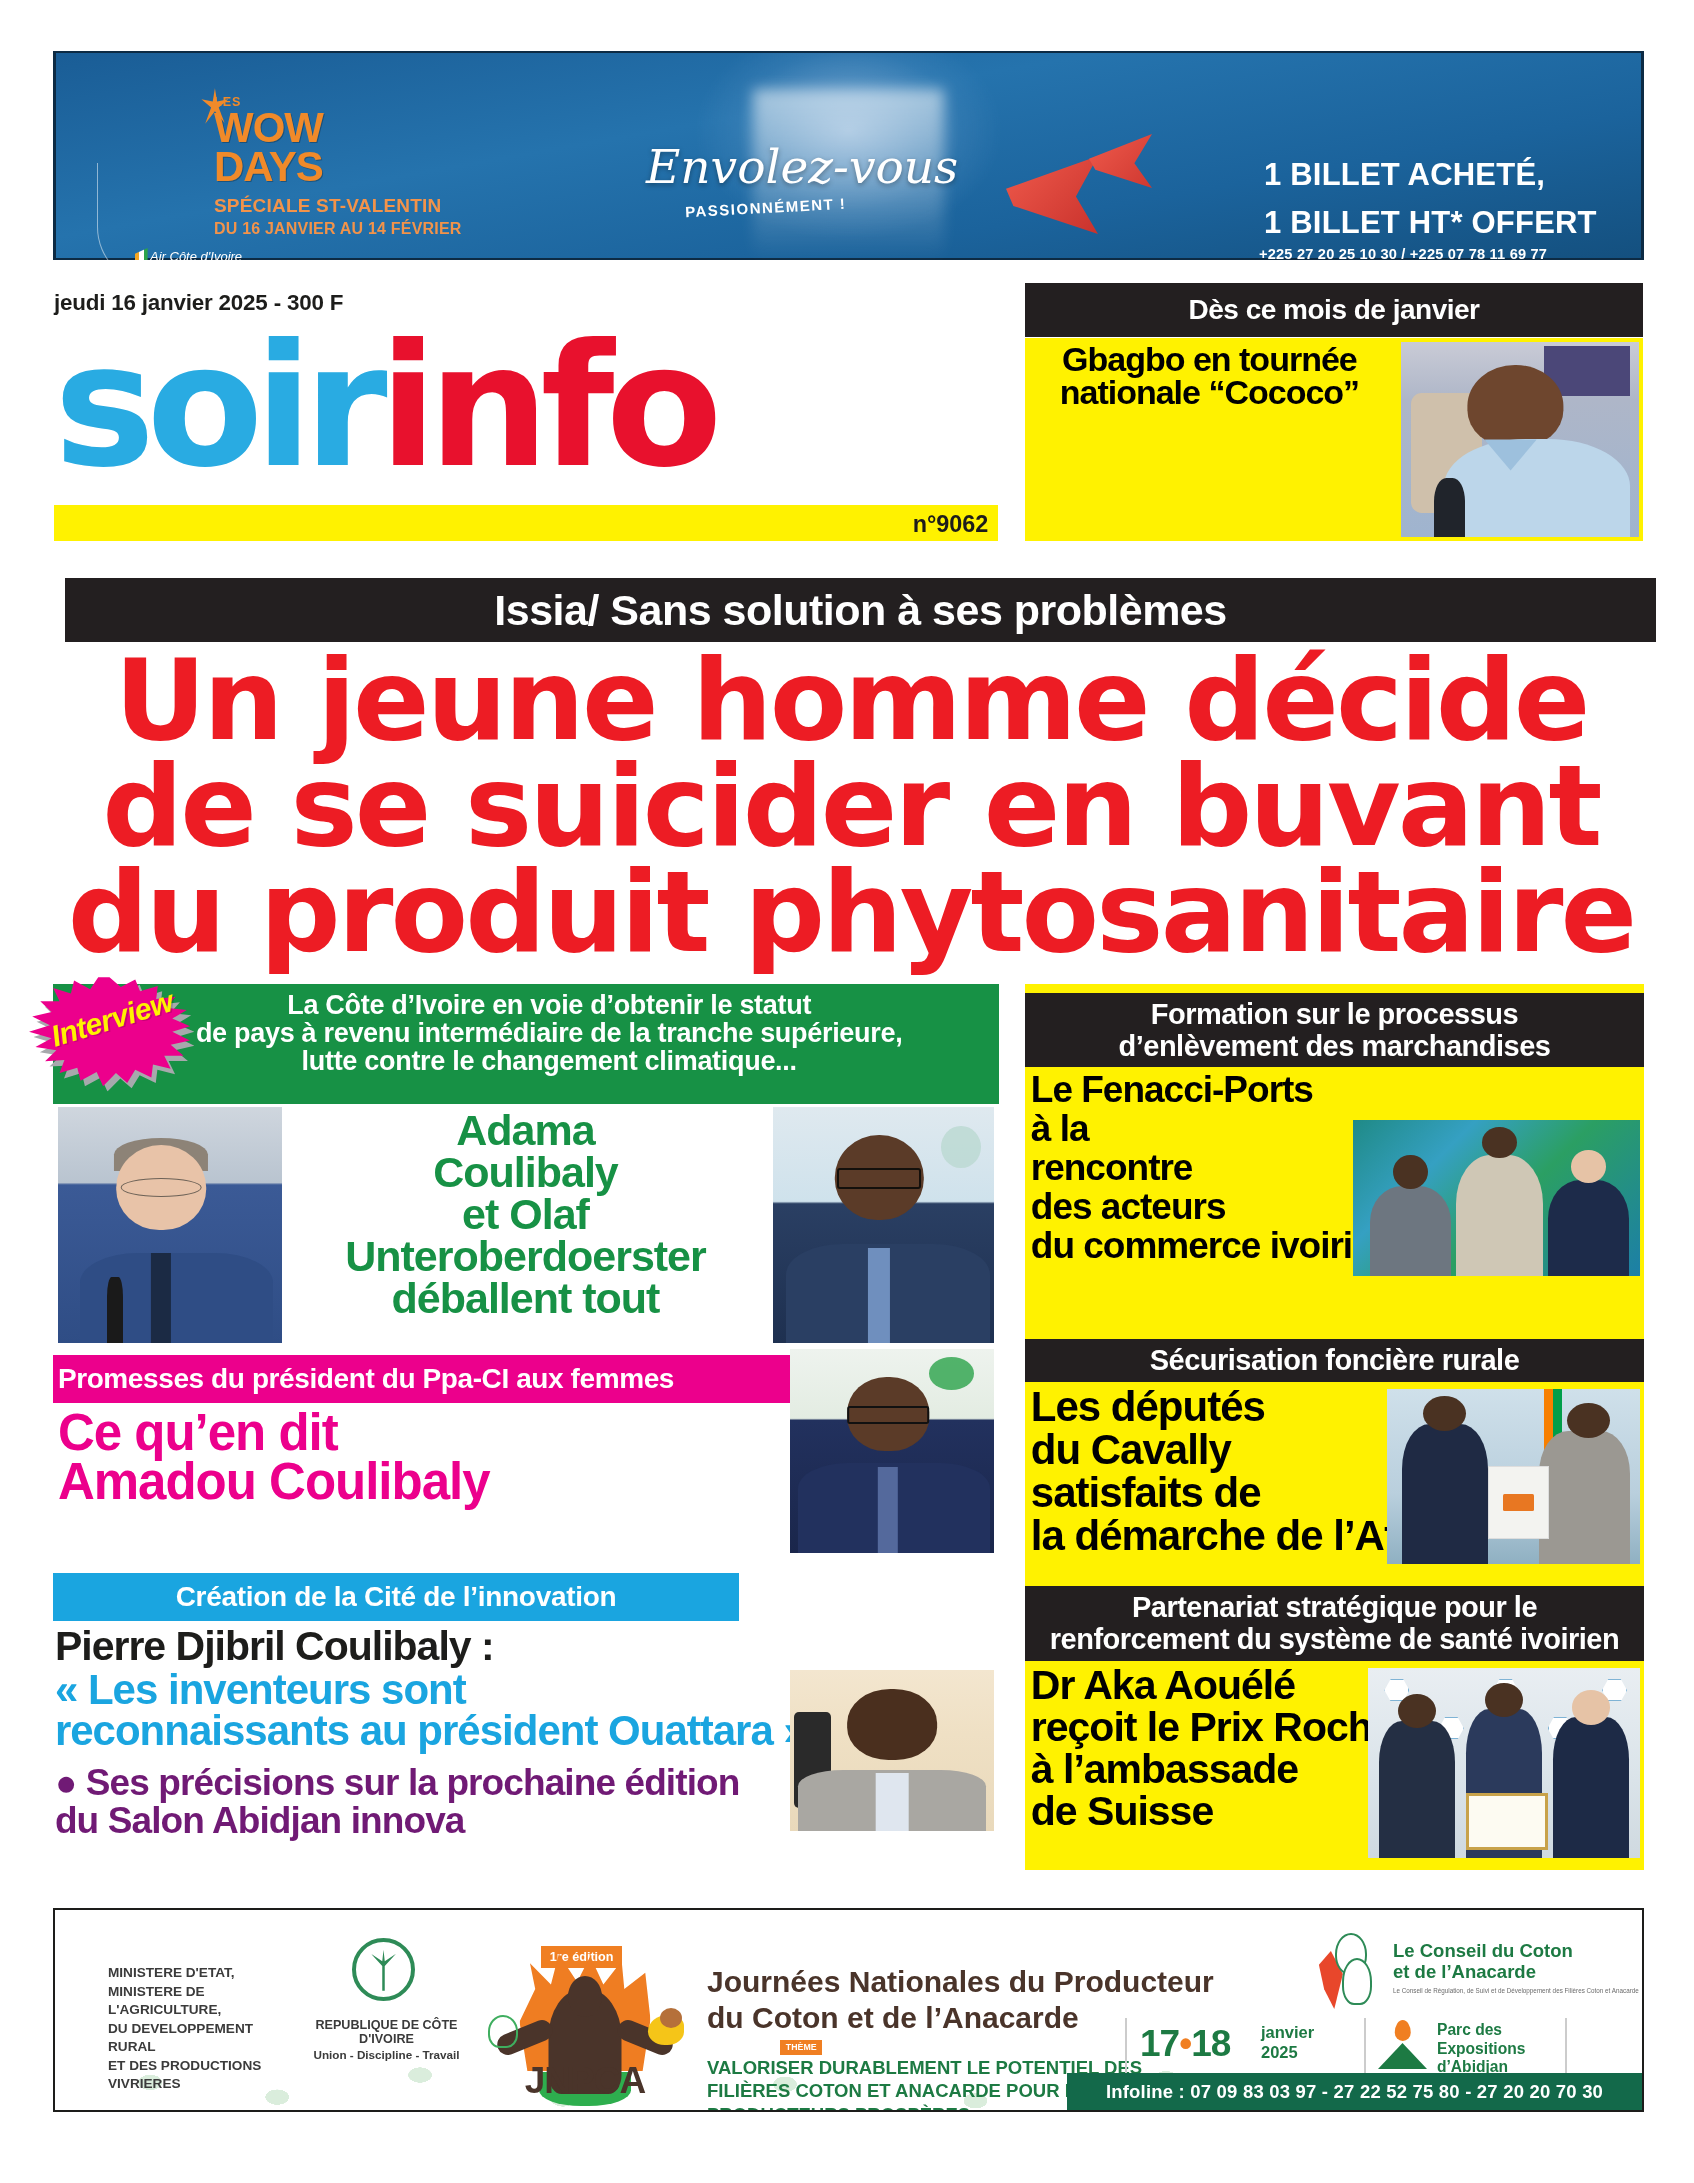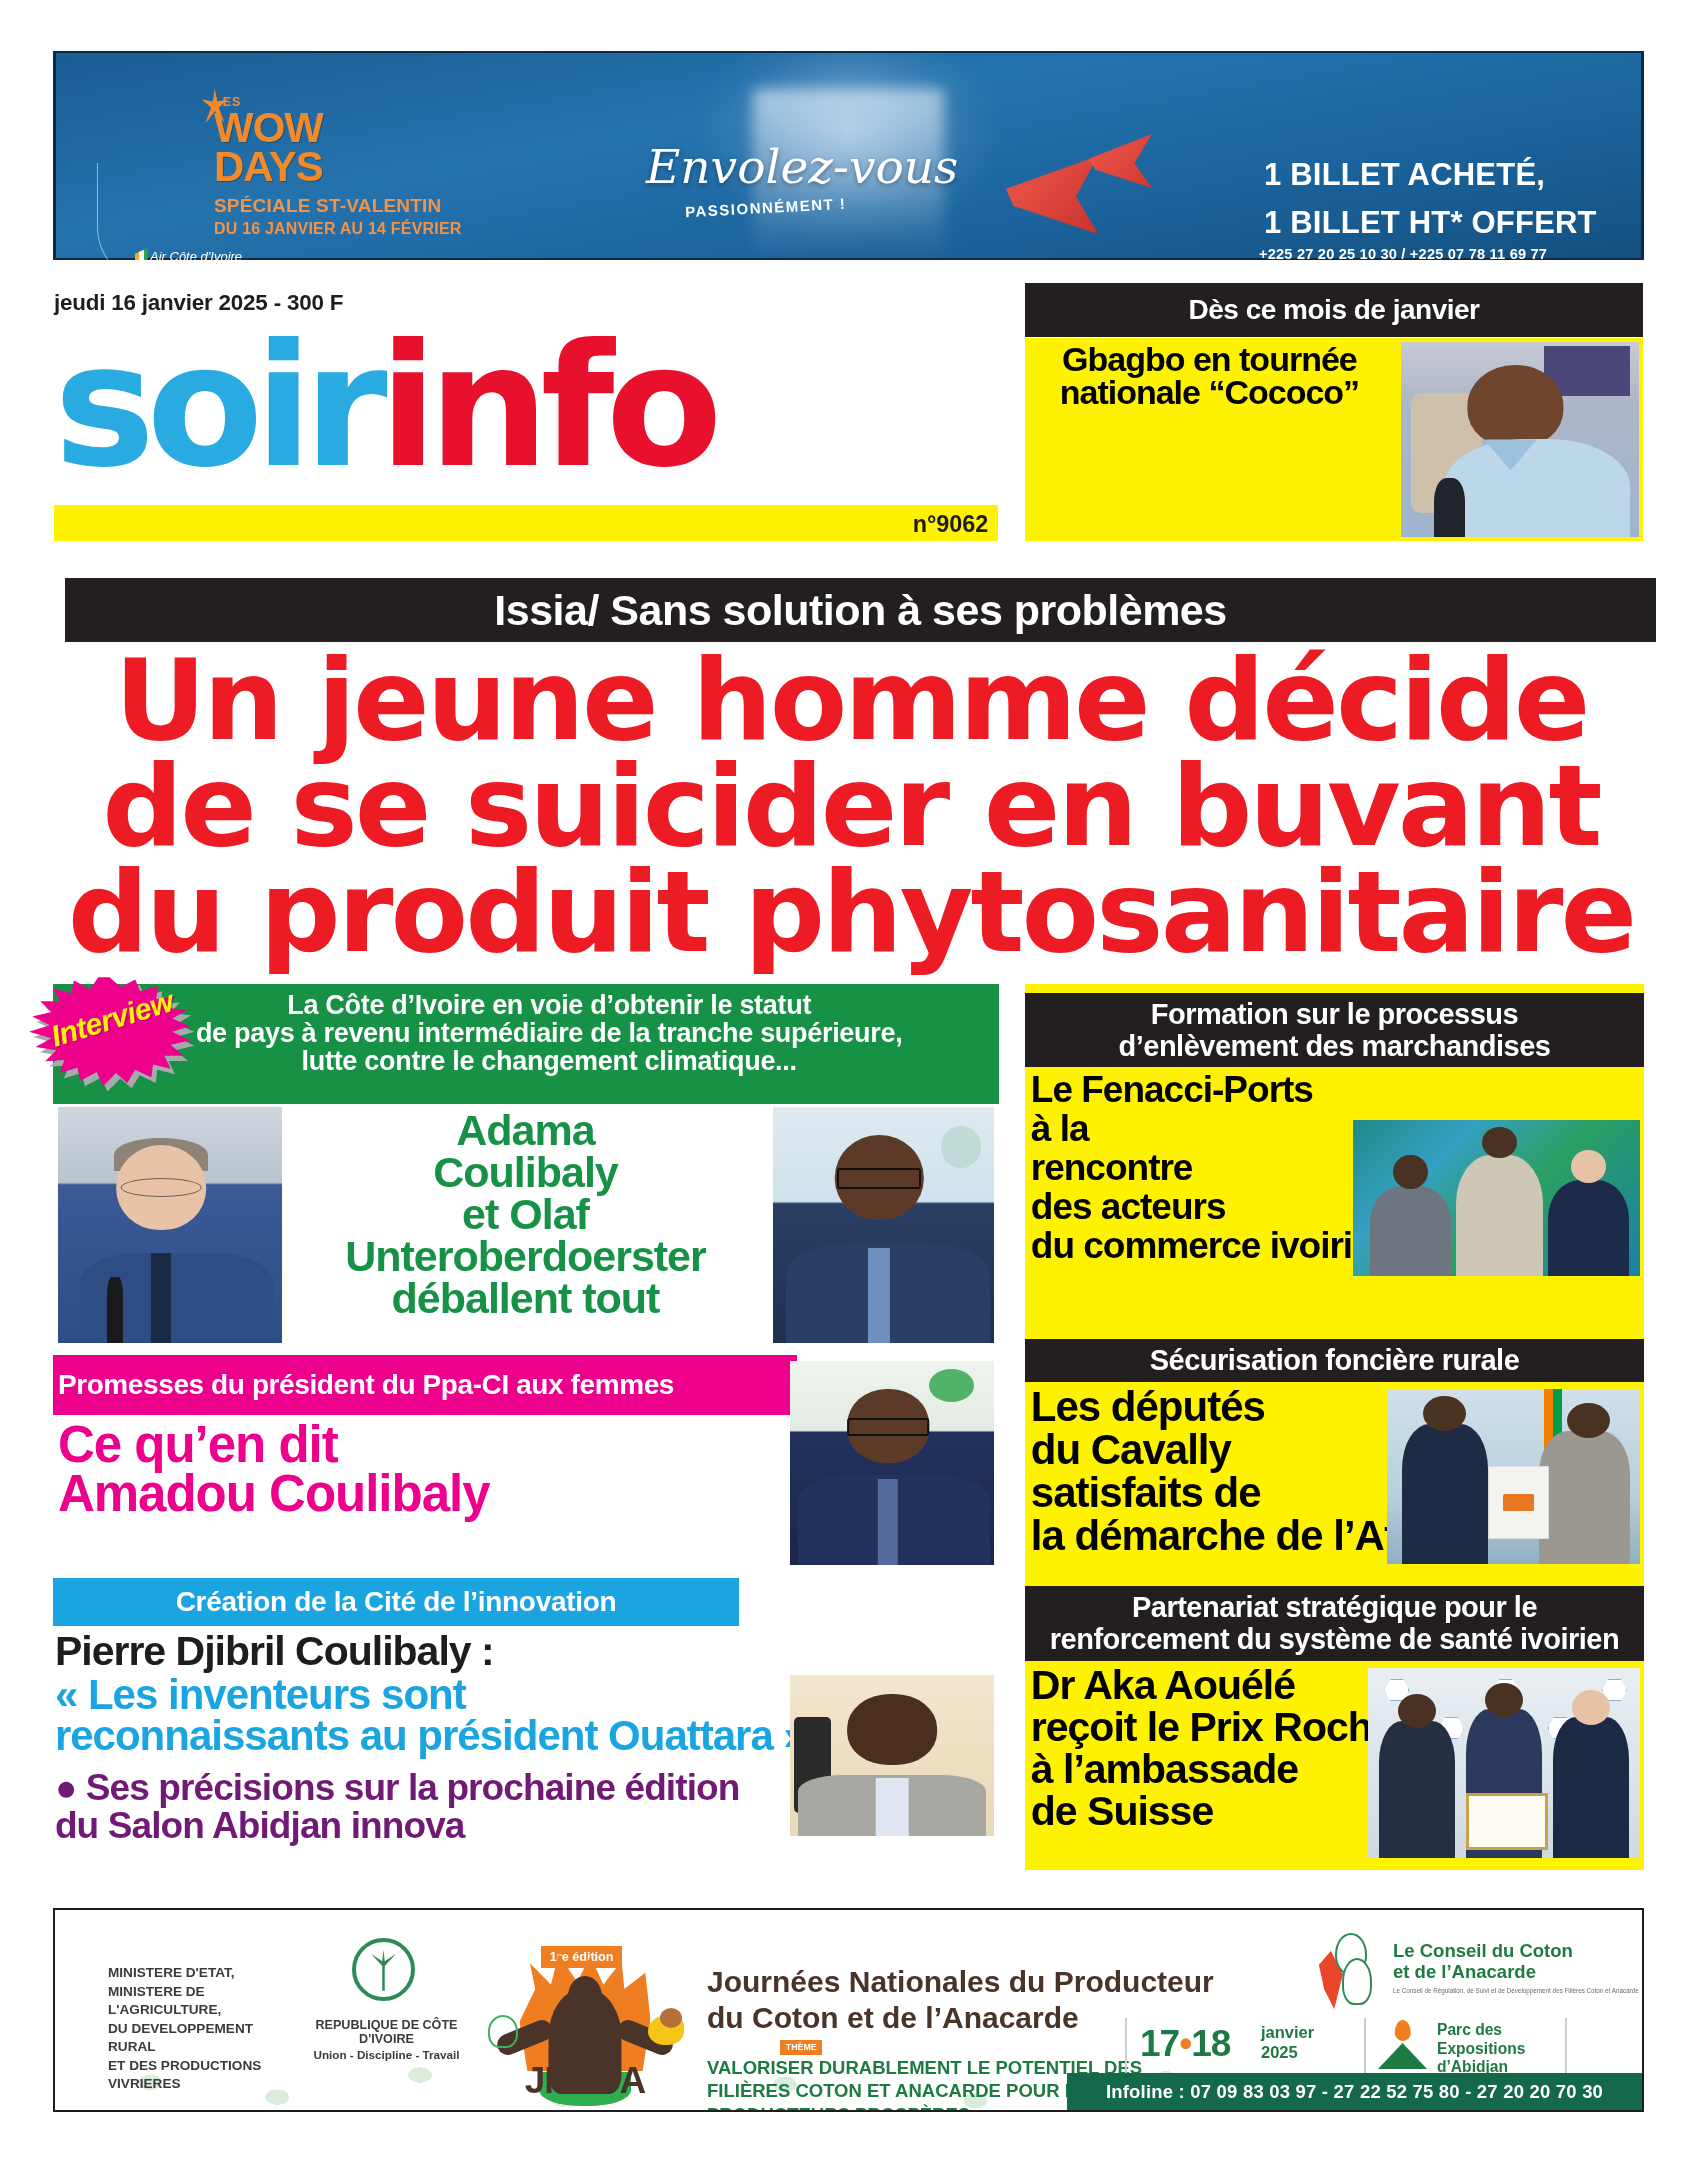--- a/index.html
+++ b/index.html
@@ -173,21 +173,21 @@
   .ivr-tie  { position:absolute; left:48%; top:60%; width:10%; height:40%; background:#6f8fbe; transform:translateX(-50%);}
   .ivr-logo { position:absolute; right:6%; top:8%; width:18%; height:18%; background:#bcd9d2; border-radius:50%; opacity:.85;}
 
   .iv-title {
     position: absolute; left: 234px; top: 1.9px; width: 477px; text-align: center;
     color: #179145; font-weight: bold; font-size: 43px; line-height: 42px; letter-spacing: -1px;
   }
 
   
   .pinkbar {
-    position: relative; margin-top: 4.9px; width: 744px; height: 60px; background: #ec008c;
+    position: relative; margin-top: 4.9px; width: 744px; height: 48px; background: #ec008c;
     color: #fff; font-size: 28px; font-weight: bold; display: flex; align-items: center;
     padding-left: 4.9px; letter-spacing: -0.4px;
   }
   .pink-row { position: relative; width: 946px; height: 156px; }
   .pink-title {
     position: absolute; left: 4.9px; top: 4.9px; width: 735px;
     color: #ec008c; font-weight: bold; font-size: 51px; line-height: 49px; letter-spacing: -1px;
   }
   .pink-photo {
     position: absolute; right: 4.9px; top: -54px; width: 204px; height: 204px;
@@ -195,21 +195,21 @@
     overflow:hidden;
   }
   .pk-head { position:absolute; left:48%; top:14%; width:40%; height:36%; background:#5b3b28; border-radius:48% 48% 46% 46%; transform:translateX(-50%);}
   .pk-glass{ position:absolute; left:48%; top:28%; width:40%; height:9%; border:2.9px solid #111; border-radius:2.4px; transform:translateX(-50%);}
   .pk-shirt{ position:absolute; left:4%; top:56%; width:94%; height:48%; background:#22315e; border-radius:26% 26% 0 0;}
   .pk-tie  { position:absolute; left:48%; top:58%; width:10%; height:42%; background:#54699c; transform:translateX(-50%);}
   .pk-logo { position:absolute; right:10%; top:4%; width:22%; height:16%; background:#2aa34a; border-radius:50%; opacity:.8;}
 
   
   .bluebar {
-    position: relative; margin-top: 7px; width: 686px; height: 48px; background: #1aa5e0;
+    position: relative; margin-top: 14px; width: 686px; height: 48px; background: #1aa5e0;
     color: #fff; font-size: 28px; font-weight: bold; display: flex; align-items: center;
     justify-content: center; letter-spacing: -0.3px;
   }
   .blue-row { position: relative; width: 946px; }
   .blue-name { color: #1d1d1b; font-weight: bold; font-size: 41px; line-height: 41px; letter-spacing: -1px; padding: 4.9px 0 0 1.9px; }
   .blue-quote { color: #1aa5e0; font-weight: bold; font-size: 42px; line-height: 41px; letter-spacing: -1px; padding: 1.9px 0 0 1.9px; }
   .blue-bullet { color: #701a75; font-weight: bold; font-size: 37px; line-height: 38px; letter-spacing: -0.9px; padding: 3.9px 0 0 1.9px; margin-top: 10px; }
   .blue-photo {
     position: absolute; right: 4.9px; top: 49px; width: 204px; height: 161px;
     background: linear-gradient(180deg,#f3e6cf 0%, #efe0c4 40%, #e9d9bb 100%); overflow: hidden;

